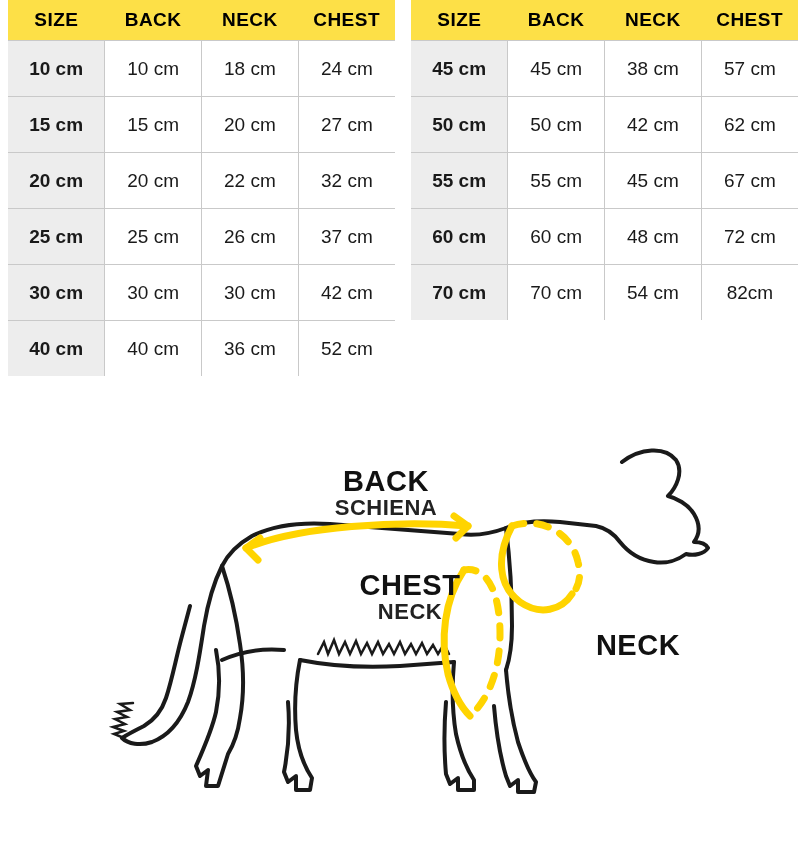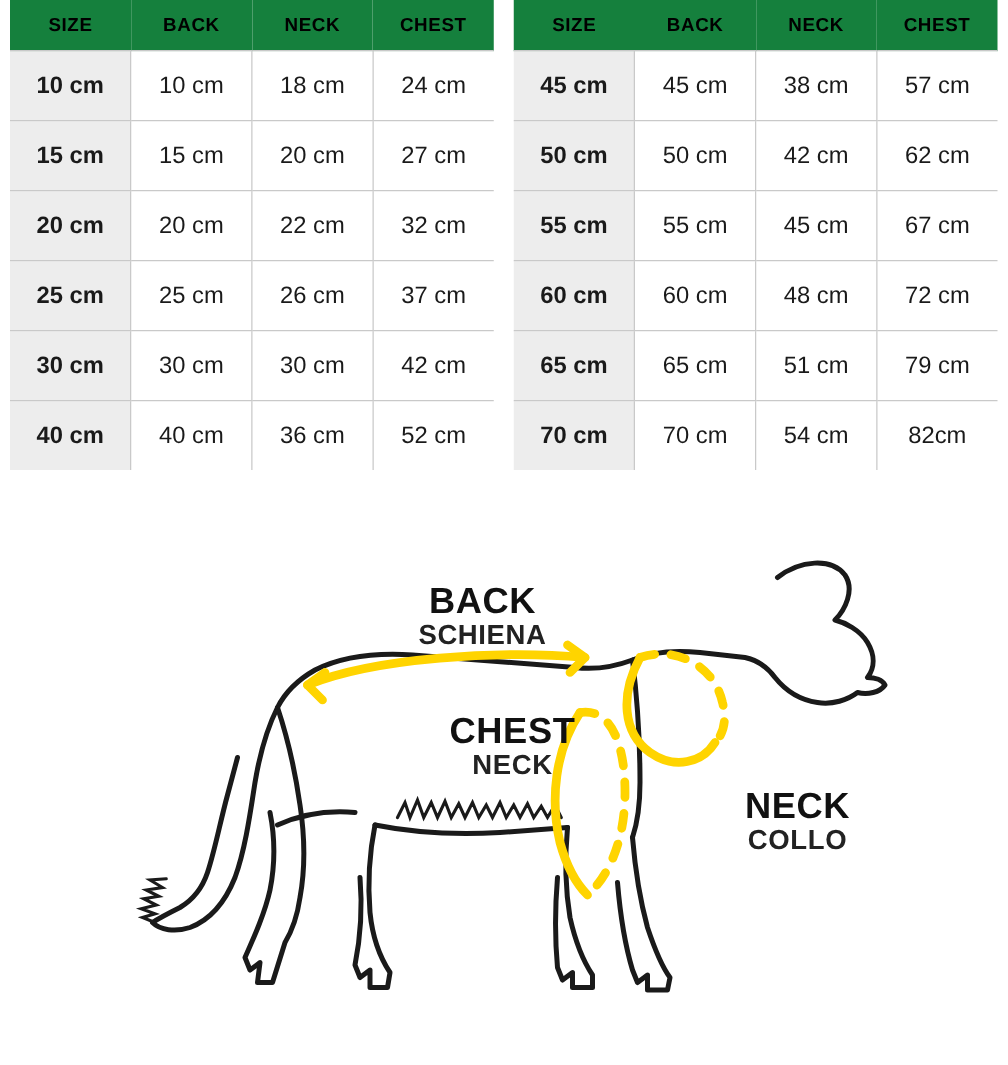--- a/index.html
+++ b/index.html
@@ -34,23 +34,23 @@
     width: 403px;
     box-sizing: border-box;
     padding: 0 8px 0 8px;
   }
   table.size-table {
     width: 100%;
     border-collapse: collapse;
     table-layout: fixed;
   }
   table.size-table th {
-    background: #15803d;
+    background: #fde047;
     color: #000000;
-    font-size: 15px;
+    font-size: 19px;
     font-weight: bold;
     height: 38px;
     text-align: center;
     letter-spacing: 0.5px;
     border: none;
   }
   table.size-table td {
     height: 53px;
     text-align: center;
     font-size: 19px;
@@ -191,26 +191,20 @@
             <td class="size-cell">55 cm</td>
             <td>55 cm</td>
             <td>45 cm</td>
             <td>67 cm</td>
           </tr>
           <tr>
             <td class="size-cell">60 cm</td>
             <td>60 cm</td>
             <td>48 cm</td>
             <td>72 cm</td>
-          </tr>
-          <tr>
-            <td class="size-cell">65 cm</td>
-            <td>65 cm</td>
-            <td>51 cm</td>
-            <td>79 cm</td>
           </tr>
           <tr>
             <td class="size-cell">70 cm</td>
             <td>70 cm</td>
             <td>54 cm</td>
             <td>82cm</td>
           </tr>
         </tbody>
       </table>
     </div>
@@ -329,17 +323,16 @@
       <span class="small">SCHIENA</span>
     </div>
 
     <div class="label" id="label-chest">
       <span class="big">CHEST</span>
       <span class="small">NECK</span>
     </div>
 
     <div class="label" id="label-neck">
       <span class="big">NECK</span>
-      <span class="small">COLLO</span>
     </div>
 
   </div>
 </div>
 
 </body></html>

